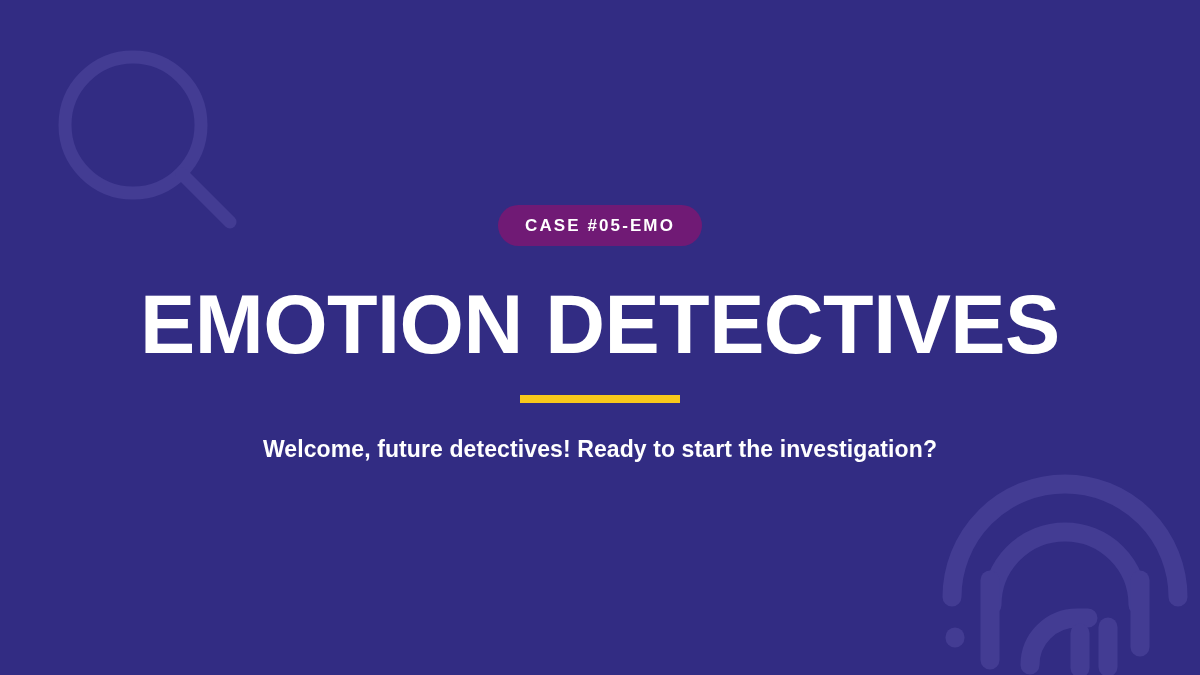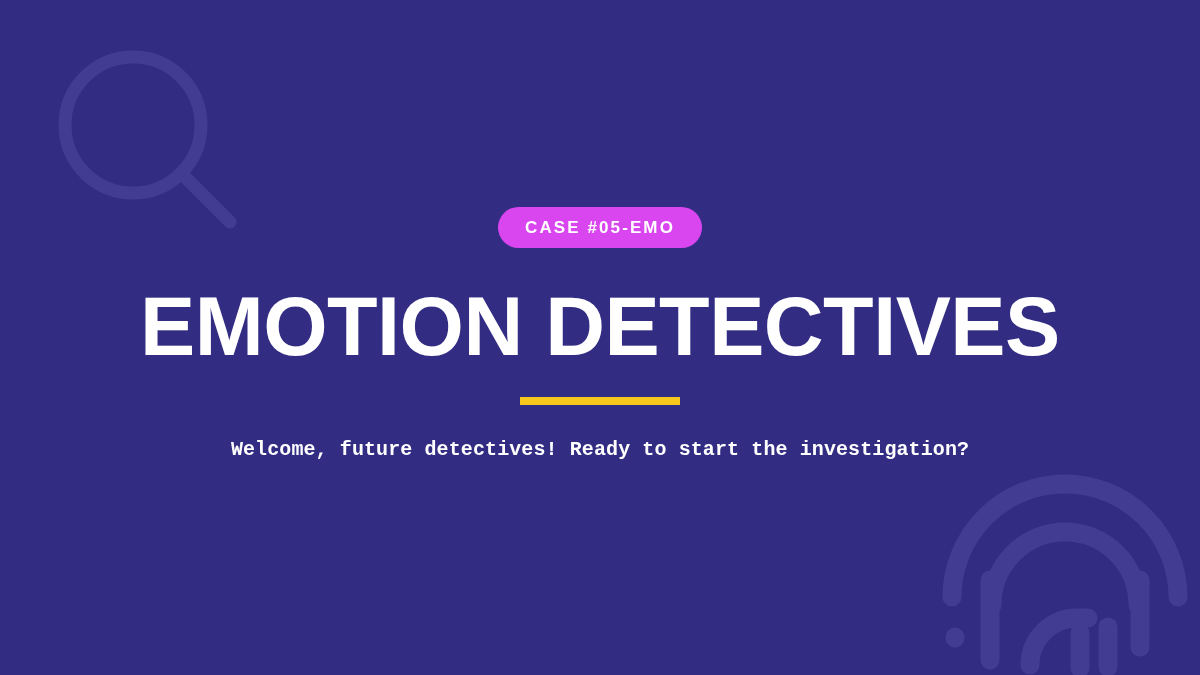--- a/index.html
+++ b/index.html
@@ -50,21 +50,21 @@
     justify-content: center;
   }
 
   .case-badge {
     display: inline-flex;
     align-items: center;
     justify-content: center;
     height: 41px;
     padding: 0 27px;
     border-radius: 21px;
-    background: #d946ef;
+    background: #701a75;
     color: #ffffff;
     font-size: 17px;
     font-weight: bold;
     letter-spacing: 2.1px;
     line-height: 1;
     white-space: nowrap;
     margin-bottom: 36px;
   }
 
   .main-title {
@@ -96,27 +96,26 @@
     height: 8px;
     background: #F8C81C;
     margin-top: 29px;
     border-radius: 0;
   }
 
   .tagline {
     margin: 6px;
     margin-top: 33px;
     color: #ffffff;
-    font-size: 20px;
+    font-size: 23px;
     font-weight: bold;
     letter-spacing: 0.1px;
     line-height: 1.2;
     text-align: center;
     white-space: nowrap;
-    font-family: Liberation Mono, monospace;
   }
 </style>
 </head>
 <body>
 
 <div class="slide">
 
   <svg class="deco deco-magnifier" viewBox="0 0 230 220" aria-hidden="true">
     <g fill="none" stroke="#433C93" stroke-width="13" stroke-linecap="round">
       <circle cx="99" cy="99" r="68"></circle>

